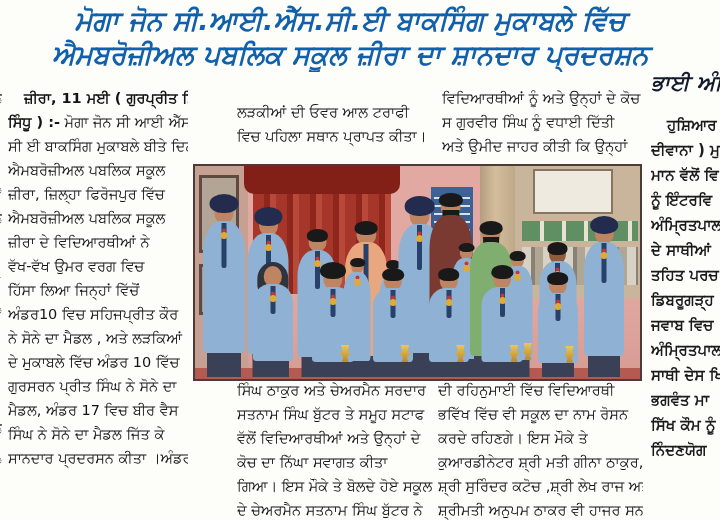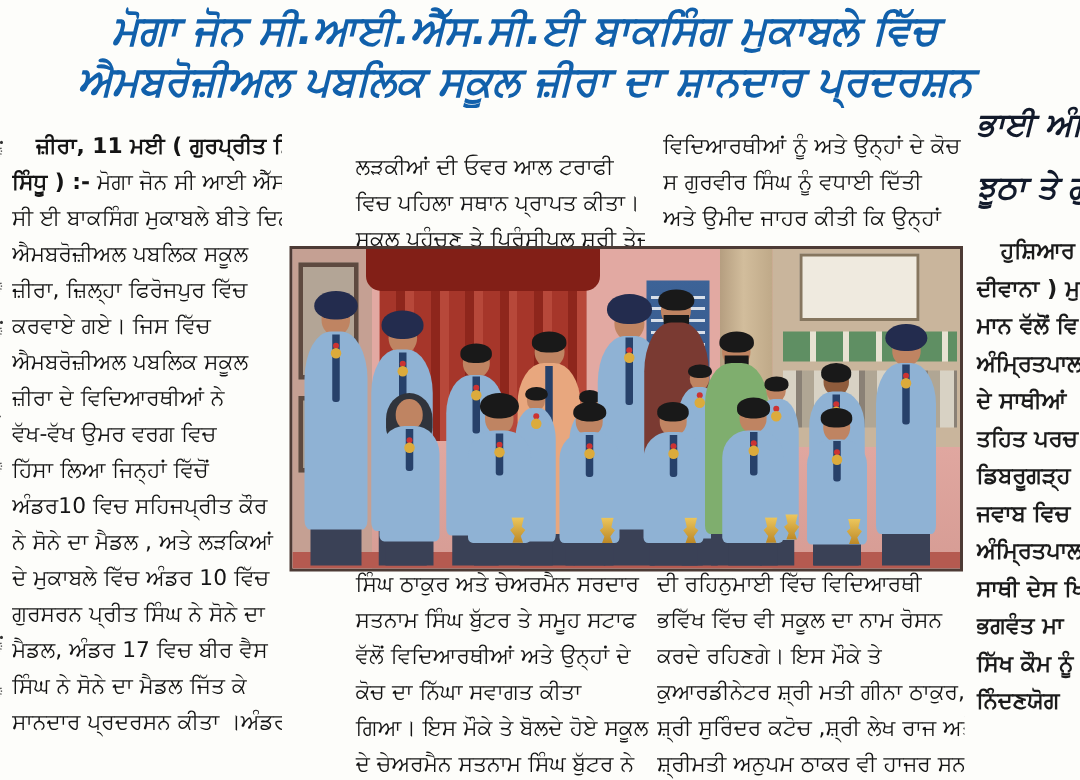--- a/index.html
+++ b/index.html
@@ -81,37 +81,35 @@
     <div>ਮੋਗਾ ਜੋਨ ਸੀ.ਆਈ.ਐੱਸ.ਸੀ.ਈ ਬਾਕਸਿੰਗ ਮੁਕਾਬਲੇ ਵਿੱਚ</div>
     <div>ਐਮਬਰੋਜ਼ੀਅਲ ਪਬਲਿਕ ਸਕੂਲ ਜ਼ੀਰਾ ਦਾ ਸ਼ਾਨਦਾਰ ਪ੍ਰਦਰਸ਼ਨ</div>
   </div>
 
   <div class="jcol" id="col1">
       <div class="jline indent"><b>ਜ਼ੀਰਾ, 11 ਮਈ ( ਗੁਰਪ੍ਰੀਤ ਸਿੰਘ</b></div>
       <div class="jline"><b>ਸਿੰਧੂ ) :-</b> ਮੋਗਾ ਜੋਨ ਸੀ ਆਈ ਐੱਸ</div>
       <div class="jline">ਸੀ ਈ ਬਾਕਸਿੰਗ ਮੁਕਾਬਲੇ ਬੀਤੇ ਦਿਨੀਂ</div>
       <div class="jline">ਐਮਬਰੋਜ਼ੀਅਲ ਪਬਲਿਕ ਸਕੂਲ</div>
       <div class="jline">ਜ਼ੀਰਾ, ਜ਼ਿਲ੍ਹਾ ਫਿਰੋਜਪੁਰ ਵਿੱਚ</div>
-      <div class="jline">ਕਰਵਾਏ ਗਏ। ਜਿਸ ਵਿੱਚ</div>
       <div class="jline">ਐਮਬਰੋਜ਼ੀਅਲ ਪਬਲਿਕ ਸਕੂਲ</div>
       <div class="jline">ਜ਼ੀਰਾ ਦੇ ਵਿਦਿਆਰਥੀਆਂ ਨੇ</div>
       <div class="jline">ਵੱਖ-ਵੱਖ ਉਮਰ ਵਰਗ ਵਿਚ</div>
       <div class="jline">ਹਿੱਸਾ ਲਿਆ ਜਿਨ੍ਹਾਂ ਵਿੱਚੋਂ</div>
       <div class="jline">ਅੰਡਰ10 ਵਿਚ ਸਹਿਜਪ੍ਰੀਤ ਕੌਰ</div>
       <div class="jline">ਨੇ ਸੋਨੇ ਦਾ ਮੈਡਲ , ਅਤੇ ਲੜਕਿਆਂ</div>
       <div class="jline">ਦੇ ਮੁਕਾਬਲੇ ਵਿੱਚ ਅੰਡਰ 10 ਵਿੱਚ</div>
       <div class="jline">ਗੁਰਸਰਨ ਪ੍ਰੀਤ ਸਿੰਘ ਨੇ ਸੋਨੇ ਦਾ</div>
       <div class="jline">ਮੈਡਲ, ਅੰਡਰ 17 ਵਿਚ ਬੀਰ ਵੈਸ</div>
       <div class="jline">ਸਿੰਘ ਨੇ ਸੋਨੇ ਦਾ ਮੈਡਲ ਜਿੱਤ ਕੇ</div>
       <div class="jline">ਸਾਨਦਾਰ ਪ੍ਰਦਰਸਨ ਕੀਤਾ ।ਅੰਡਰ 14</div>
     </div>
   <div class="jcol" id="col2t">
       <div class="jline">ਲੜਕੀਆਂ ਦੀ ਓਵਰ ਆਲ ਟਰਾਫੀ</div>
       <div class="jline">ਵਿਚ ਪਹਿਲਾ ਸਥਾਨ ਪ੍ਰਾਪਤ ਕੀਤਾ।</div>
-      <div class="jline">ਸਕੂਲ ਪਹੁੰਚਣ ਤੇ ਪ੍ਰਿੰਸੀਪਲ ਸ਼੍ਰੀ ਤੇਜ</div>
     </div>
   <div class="jcol" id="col3t">
       <div class="jline">ਵਿਦਿਆਰਥੀਆਂ ਨੂੰ ਅਤੇ ਉਨ੍ਹਾਂ ਦੇ ਕੋਚ</div>
       <div class="jline">ਸ ਗੁਰਵੀਰ ਸਿੰਘ ਨੂੰ ਵਧਾਈ ਦਿੱਤੀ</div>
       <div class="jline">ਅਤੇ ਉਮੀਦ ਜਾਹਰ ਕੀਤੀ ਕਿ ਉਨ੍ਹਾਂ</div>
     </div>
   <div class="jcol" id="col2b">
       <div class="jline">ਸਿੰਘ ਠਾਕੁਰ ਅਤੇ ਚੇਅਰਮੈਨ ਸਰਦਾਰ</div>
       <div class="jline">ਸਤਨਾਮ ਸਿੰਘ ਬੁੱਟਰ ਤੇ ਸਮੂਹ ਸਟਾਫ</div>
       <div class="jline">ਵੱਲੋਂ ਵਿਦਿਆਰਥੀਆਂ ਅਤੇ ਉਨ੍ਹਾਂ ਦੇ</div>
@@ -293,25 +291,25 @@
           <div style="inset: 18px 0px 14%; background: rgb(143, 178, 212); border-radius: 42% 42% 8% 8% / 24% 24% 5% 5%;"></div>
           <div style="left: 50%; transform: translateX(-50%); top: 19.5px; width: 5px; height: 26%; background: rgb(39, 65, 106); border-radius: 0px 0px 2px 2px;"></div>
           <div style="left: 50%; transform: translateX(-50%); top: 28.5px; width: 7px; height: 7px; background: rgb(220, 171, 60); border-radius: 50%; box-shadow: rgb(204, 51, 51) 0px -5px 0px -1.5px;"></div>
           <div style="left: 66%; bottom: 14%; width: 11px; height: 17px; background: linear-gradient(rgb(236, 198, 92), rgb(188, 136, 38)); clip-path: polygon(12% 0px, 88% 0px, 74% 38%, 96% 50%, 68% 74%, 82% 100%, 18% 100%, 32% 74%, 4% 50%, 26% 38%);"></div>
         </div>
       </div>
   </div>
 
   <div class="sidebar">
     <div class="sb-head">ਭਾਈ ਅੰਮ੍ਰਿ</div>
-    <div class="sb-head">ਝੂਠਾ ਤੇ ਗੁ</div>
     <div class="sb-body" id="sbBody">
         <div class="sb-line indent">ਹੁਸ਼ਿਆਰ</div>
         <div class="sb-line"><b>ਦੀਵਾਨਾ )</b> ਮੁ</div>
         <div class="sb-line">ਮਾਨ ਵੱਲੋਂ ਵਿ</div>
+        <div class="sb-line">ਨੂੰ ਇੰਟਰਵਿ</div>
         <div class="sb-line">ਅੰਮ੍ਰਿਤਪਾਲ ਸਿ</div>
         <div class="sb-line">ਦੇ ਸਾਥੀਆਂ</div>
         <div class="sb-line">ਤਹਿਤ ਪਰਚ</div>
         <div class="sb-line">ਡਿਬਰੂਗੜ੍ਹ</div>
         <div class="sb-line">ਜਵਾਬ ਵਿਚ</div>
         <div class="sb-line">ਅੰਮ੍ਰਿਤਪਾਲ</div>
         <div class="sb-line">ਸਾਥੀ ਦੇਸ ਖਿ</div>
         <div class="sb-line">ਭਗਵੰਤ ਮਾ</div>
         <div class="sb-line">ਸਿੱਖ ਕੌਮ ਨੂੰ</div>
         <div class="sb-line">ਨਿੰਦਣਯੋਗ</div>

